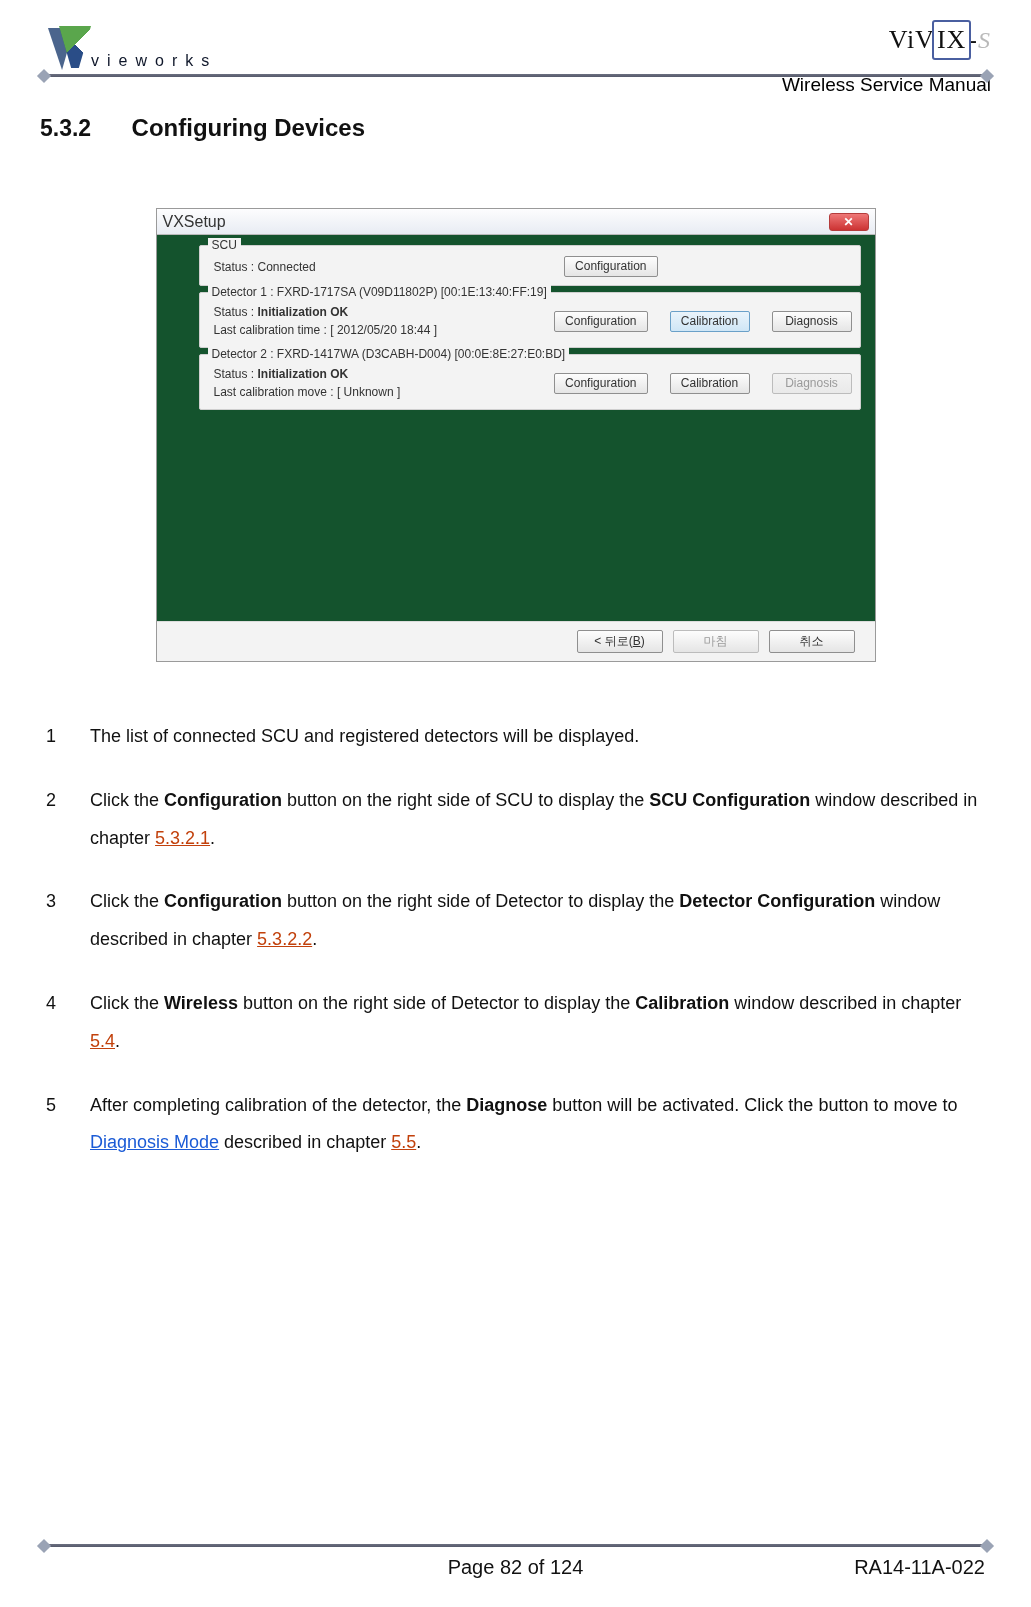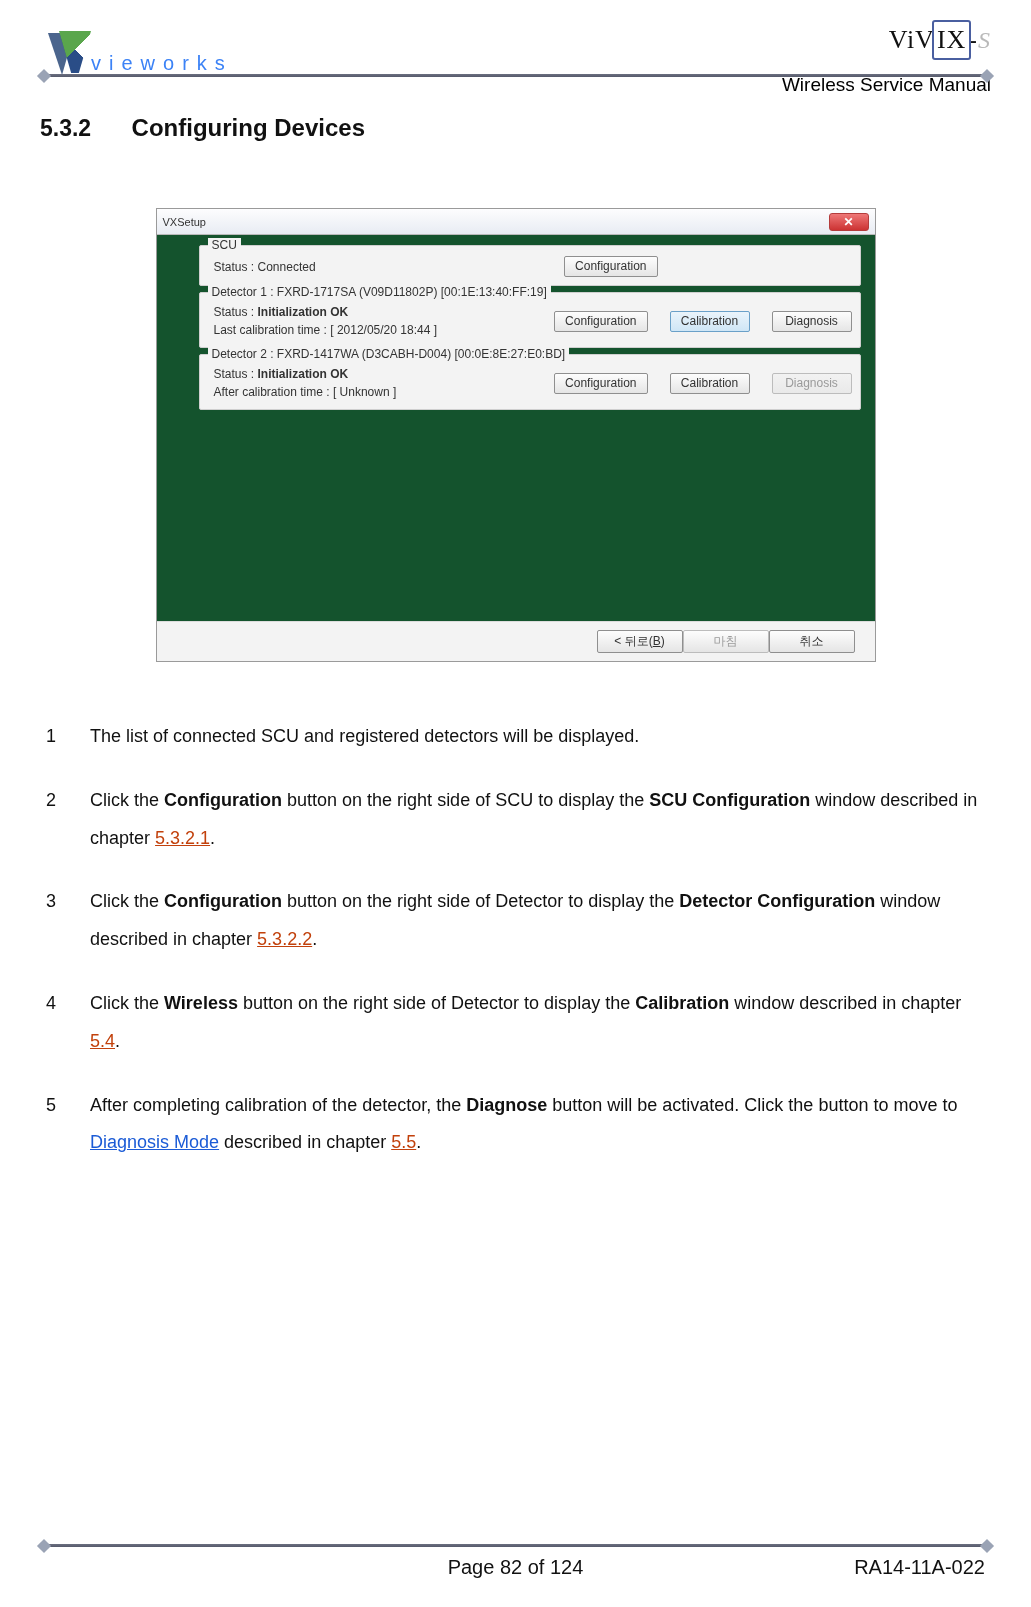--- a/index.html
+++ b/index.html
@@ -9,21 +9,21 @@
   
   .header { position: relative; height: 80px; }
   .logo { position: absolute; left: 5px; top: 4px; display: flex; align-items: flex-end; gap: 2px; }
   .logo-mark { position: relative; width: 46px; height: 46px; }
   .logo-mark::before { content:""; position:absolute; left:0; top:2px; width:0; height:0;
     border-left: 20px solid transparent; border-right: 6px solid transparent; border-top: 42px solid #4b658d; transform: skewX(-8deg); }
   .logo-mark::after { content:""; position:absolute; left:14px; top:0; width:32px; height:42px;
     background: linear-gradient(135deg,#5aa64c 0 46%, transparent 46%),
                 linear-gradient(45deg,#2a4d87 54%, transparent 54%);
     clip-path: polygon(0 0, 100% 0, 62% 100%, 38% 100%); }
-  .logo-word { font-size: 20px; letter-spacing: 8px; color:#3b82f6; margin-left:-2px; padding-bottom:2px;margin-top:48px; }
+  .logo-word { font-size: 16px; letter-spacing: 8px; color:#0f172a; margin-left:-2px; padding-bottom:2px;margin-top:48px; }
 
   .header-right { position:absolute; right:0; top:22px; text-align:right; }
   .product-logo { font-family: "Times New Roman", serif; font-size:26px; letter-spacing:1px; color:#111; }
   .product-logo .ix { position:relative; display:inline-block; padding:3px 2px;}
   .product-logo .ix::before{ content:""; position:absolute; inset:-2px -3px; border:2px solid #4a5fa0; border-radius:3px; }
   .product-logo .s { font-style: italic; color:#b9b9b9; font-size:24px; }
   .doc-title { font-size:19px; color:#000; margin-top:16px; }
 
   .rule { position:absolute; left:0; right:0; top:74px; height:6px; }
   .rule .bar { height:3px; background:linear-gradient(#6b6f80,#565a6b); margin:0 6px; }
@@ -33,35 +33,35 @@
   
   .sec-wrap { margin-top: 34px; }
   .sec-num { font-weight:700; font-size:23px; }
   .sec-title { font-weight:700; font-size:24px; margin-left: 36px; }
 
   
   .shot { width: 720px; margin: 66px auto 0; border:1px solid #9a9a9a; background:#f3f3f3; font-family: "Segoe UI", Tahoma, sans-serif; font-size:12px; color:#333;
           box-shadow: 0 0 0 1px #d7d7d7 inset; }
   .shot-title { height:26px; background:linear-gradient(#fdfdfe,#e8ecf3); display:flex; align-items:center; justify-content:space-between;
                 padding:0 6px; border-bottom:1px solid #b9b9b9;}
-  .shot-title .t { font-size:11px; color:#333;text-align:right; }
+  .shot-title .t { font-size:16px; color:#333;text-align:right; }
   .closebox { width:40px; height:18px; background:linear-gradient(#e77,#c33); border:1px solid #b43c3c; border-radius:3px;
               color:#fff; display:flex; align-items:center; justify-content:center; font-size:12px; font-weight:700; line-height:1;}
   .shot-body { padding: 10px 14px 4px 42px; min-height: 386px; background:#14532d; }
 
   .group { border:1px solid #cfcfcf; border-radius:2px; padding:6px 8px 8px; margin-bottom:6px; position:relative; background:#f3f3f3;}
   .group > .legend { position:absolute; top:-8px; left:8px; background:#f3f3f3; padding:0 4px; font-size:12px; }
   .row { display:flex; align-items:center; gap:22px; margin-top:4px;}
   .row .info { flex:1; font-size:12px; line-height:1.5; padding-left:6px;}
   .btn { height:21px; padding:0 10px; font-size:12px; background:linear-gradient(#fdfdfd,#e5e5e5); border:1px solid #8f8f8f; border-radius:2px; min-width:80px; text-align:center; line-height:19px;}
   .btn.sel { background:linear-gradient(#eaf4fb,#cfe6f6); border-color:#6aa0c8; }
   .btn.dis { color:#9a9a9a; background:linear-gradient(#f2f2f2,#e9e9e9); border-color:#bcbcbc;}
   .status b { font-weight:700; }
 
-  .shot-footer { height:40px; background:#f3f3f3; border-top:1px solid #dcdcdc; display:flex; align-items:center; justify-content:flex-end; padding:0 20px;}
+  .shot-footer { height:40px; background:#f3f3f3; border-top:1px solid #dcdcdc; display:flex; align-items:center; justify-content:flex-end; gap:10px; padding:0 20px;}
   .fbtn { width:86px; height:23px; font-size:12px; background:linear-gradient(#fdfdfd,#e5e5e5); border:1px solid #8f8f8f; border-radius:2px; text-align:center; line-height:21px;}
   .fbtn.dis { color:#9a9a9a; border-color:#bcbcbc;}
   .fbtn .ul { text-decoration: underline; }
 
   
   .steps { margin: 56px 8px 0 6px; font-size:18px; line-height:2.1; }
   .step { display:flex; gap:24px; margin-bottom: 26px; }
   .step .n { width:20px; flex:0 0 20px; }
   .step .txt { flex:1; max-width: 920px; }
   .step .txt b { font-weight:700; }
@@ -134,21 +134,21 @@
               <div class="btn">Configuration</div>
               <div class="btn sel">Calibration</div>
               <div class="btn ">Diagnosis</div>
             </div>
           </div>
           <div class="group">
             <span class="legend">Detector 2 : FXRD-1417WA (D3CABH-D004) [00:0E:8E:27:E0:BD]</span>
             <div class="row">
               <div class="info">
                 <div class="status"><span>Status : </span><b>Initialization OK</b></div>
-                <div>After calibration time  :  [  Unknown  ]</div>
+                <div>Last calibration move  :  [  Unknown  ]</div>
               </div>
               <div class="btn">Configuration</div>
               <div class="btn ">Calibration</div>
               <div class="btn dis">Diagnosis</div>
             </div>
           </div>
         </div>
     </div>
     <div class="shot-footer">
       <div class="fbtn"><span>&lt; 뒤로(</span><span class="ul">B</span><span>)</span></div>

